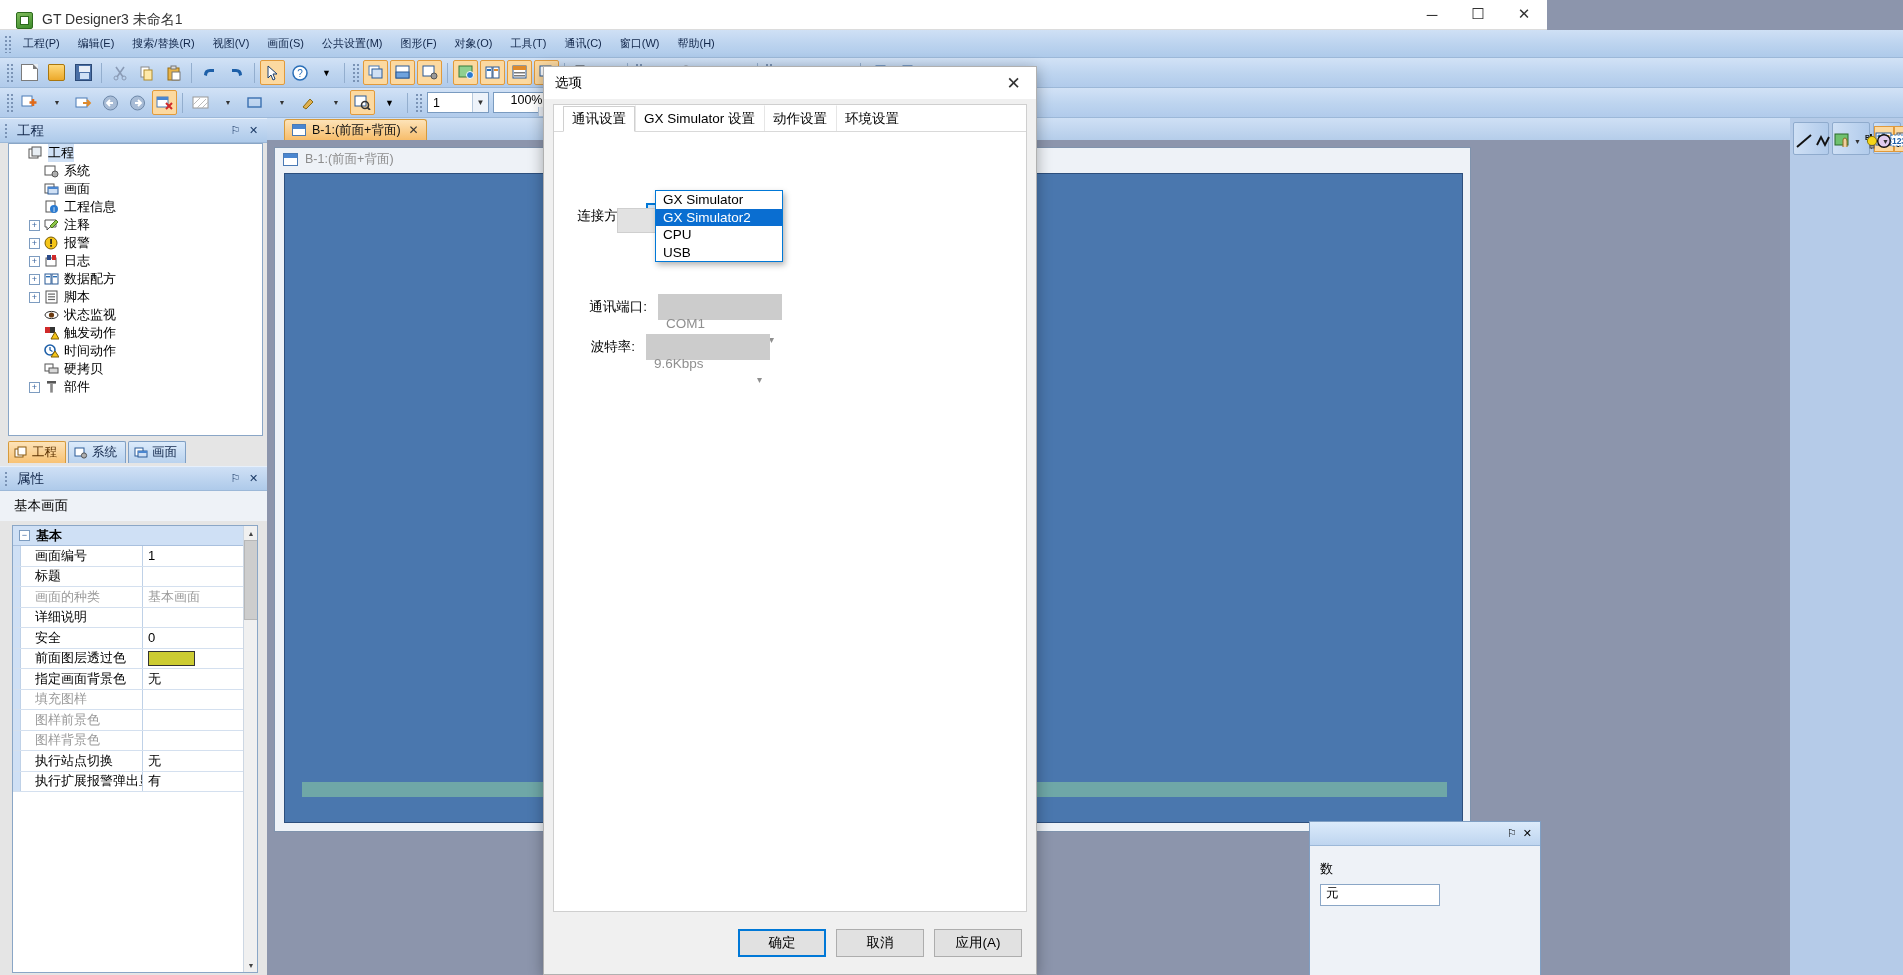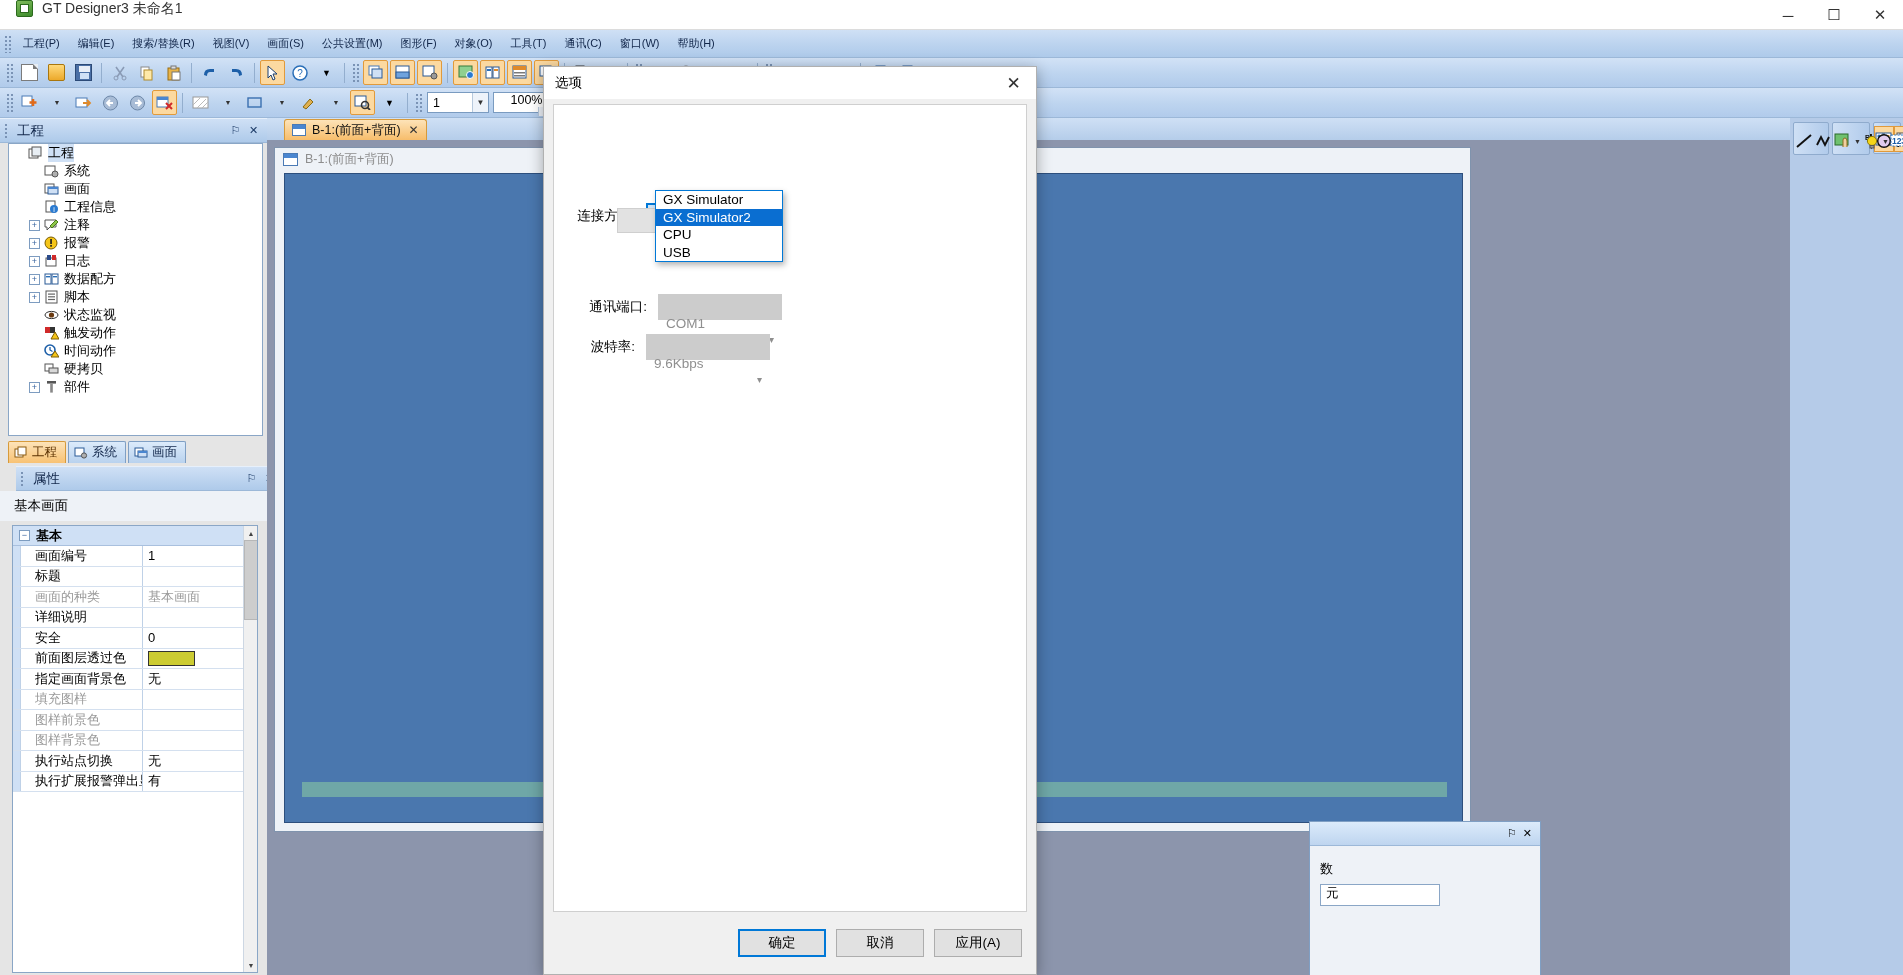--- a/index.html
+++ b/index.html
@@ -8,22 +8,22 @@
     width:1903px; height:975px; overflow:hidden;
     font-family:"Liberation Sans", sans-serif;
     font-size:13px; color:#000;
     background:#8c95ac;
     position:relative;
     -webkit-font-smoothing:none;
   }
 
   
   #titlebar {
-    position:absolute; left:0; top:0; width:1903px; height:30px;
-    background:#ffffff; display:flex; align-items:flex-start;
+    position:absolute; left:0; top:0; width:1547px; height:30px;
+    background:#ffffff; display:flex; align-items:flex-end;
     border-bottom:1px solid #dcdcdc;
   }
   #titlebar .app-icon {
     width:17px; height:17px; margin-left:16px; margin-right:9px;
     background:linear-gradient(160deg,#7fbb5b,#3d8b2b);
     border:1px solid #2c6a1d; border-radius:2px; position:relative;
   }
   #titlebar .app-icon:after{
     content:""; position:absolute; left:3px; top:3px; width:7px; height:7px;
     background:#fff; border:1px solid #2c6a1d;
@@ -126,21 +126,21 @@
   }
   .ptab {
     height:22px; padding:0 8px 0 5px; display:flex; align-items:center; gap:4px;
     background:linear-gradient(180deg,#dcebfb,#b9d2ee);
     border:1px solid #7f9fc4; border-bottom:none; font-size:12.5px; color:#11264a;
     border-radius:2px 2px 0 0;
   }
   .ptab.active { background:linear-gradient(180deg,#fde3b8,#f8c274); border-color:#d79a3a; color:#5a3000;}
   .ptab .ticon2 { width:14px; height:13px; }
 
-  #prop-header { position:absolute; left:16px; top:348px; width:267px; height:25px;justify-content:flex-end; }
+  #prop-header { position:absolute; left:0; top:348px; width:267px; height:25px;justify-content:flex-end; }
   #prop-sub {
     position:absolute; left:0; top:373px; width:267px; height:30px;
     display:flex; align-items:center; padding-left:14px; font-size:13.5px;
     background:#eef2f7;
   }
   #prop-grid {
     position:absolute; left:12px; top:407px; width:246px; height:448px;
     border:1px solid #8aa6c6; background:#fff; overflow:hidden;
   }
   .pg-scroll { position:absolute; right:0; top:0; width:14px; height:100%;
@@ -1241,20 +1241,26 @@
   </div>
 </div>
 
 <div id="dialog">
   <div id="dlg-title">
     <span>选项</span>
     <div id="dlg-close">✕</div>
   </div>
 
   <div id="dlg-body">
+    <div id="dlg-tabs">
+      <div class="dtab2 active">通讯设置</div>
+      <div class="dtab2">GX Simulator 设置</div>
+      <div class="dtab2">动作设置</div>
+      <div class="dtab2">环境设置</div>
+    </div>
 
     <div class="form-row" style="left:0; top:98px;">
       <span class="form-label nowrap">连接方法:</span>
       <div class="combo focused">
         <span class="cv">GX Simulator</span>
         <span class="carr">▾</span>
       </div>
     </div>
 
     <div class="form-row" style="left:0; top:189px;padding-left:12px;">

